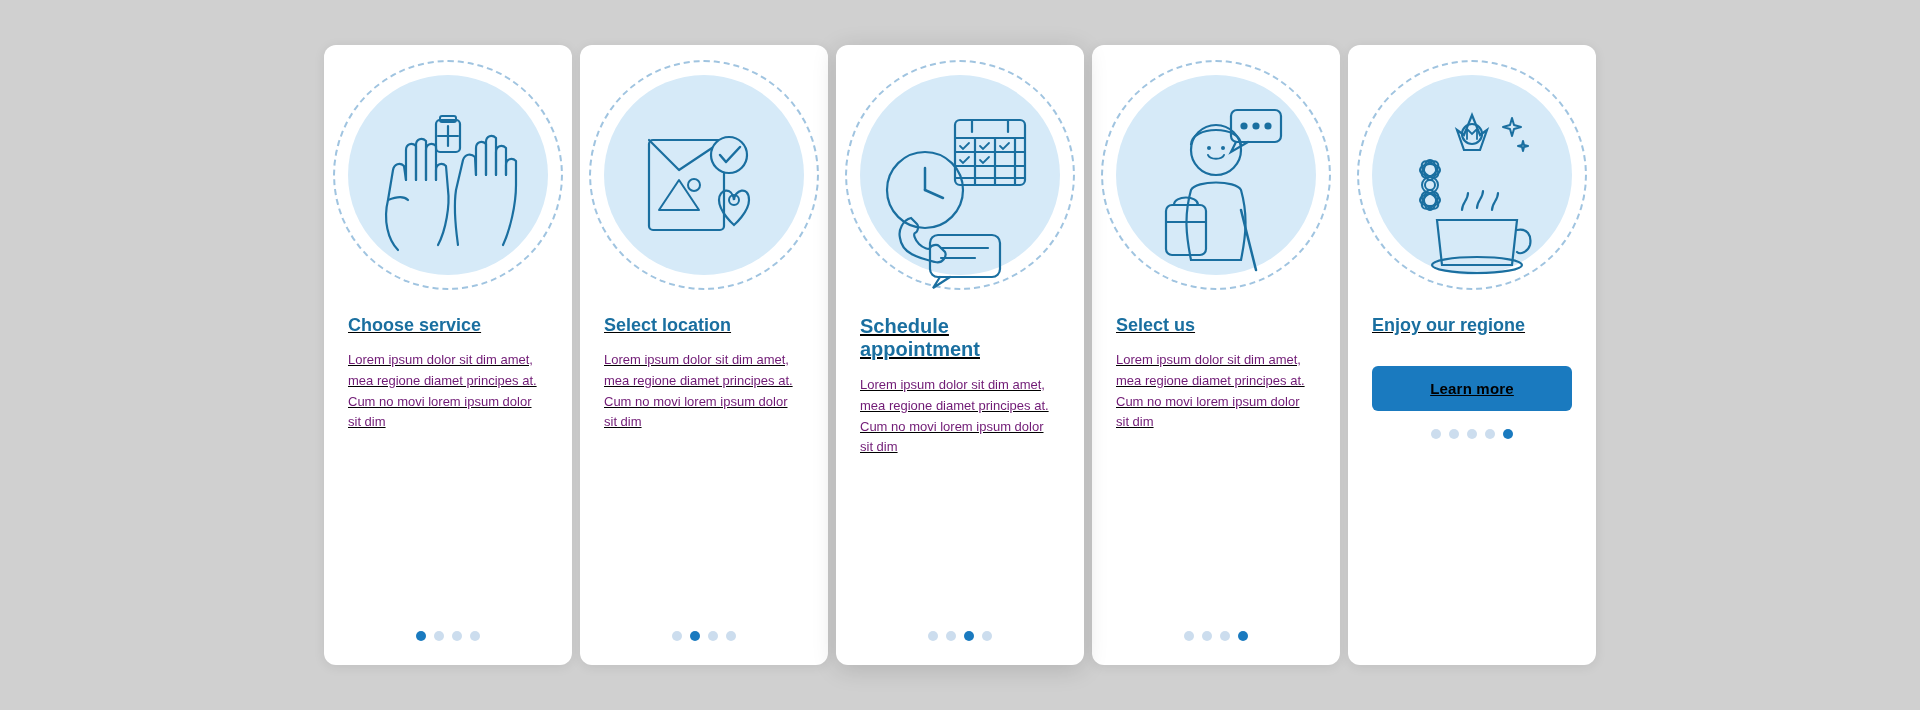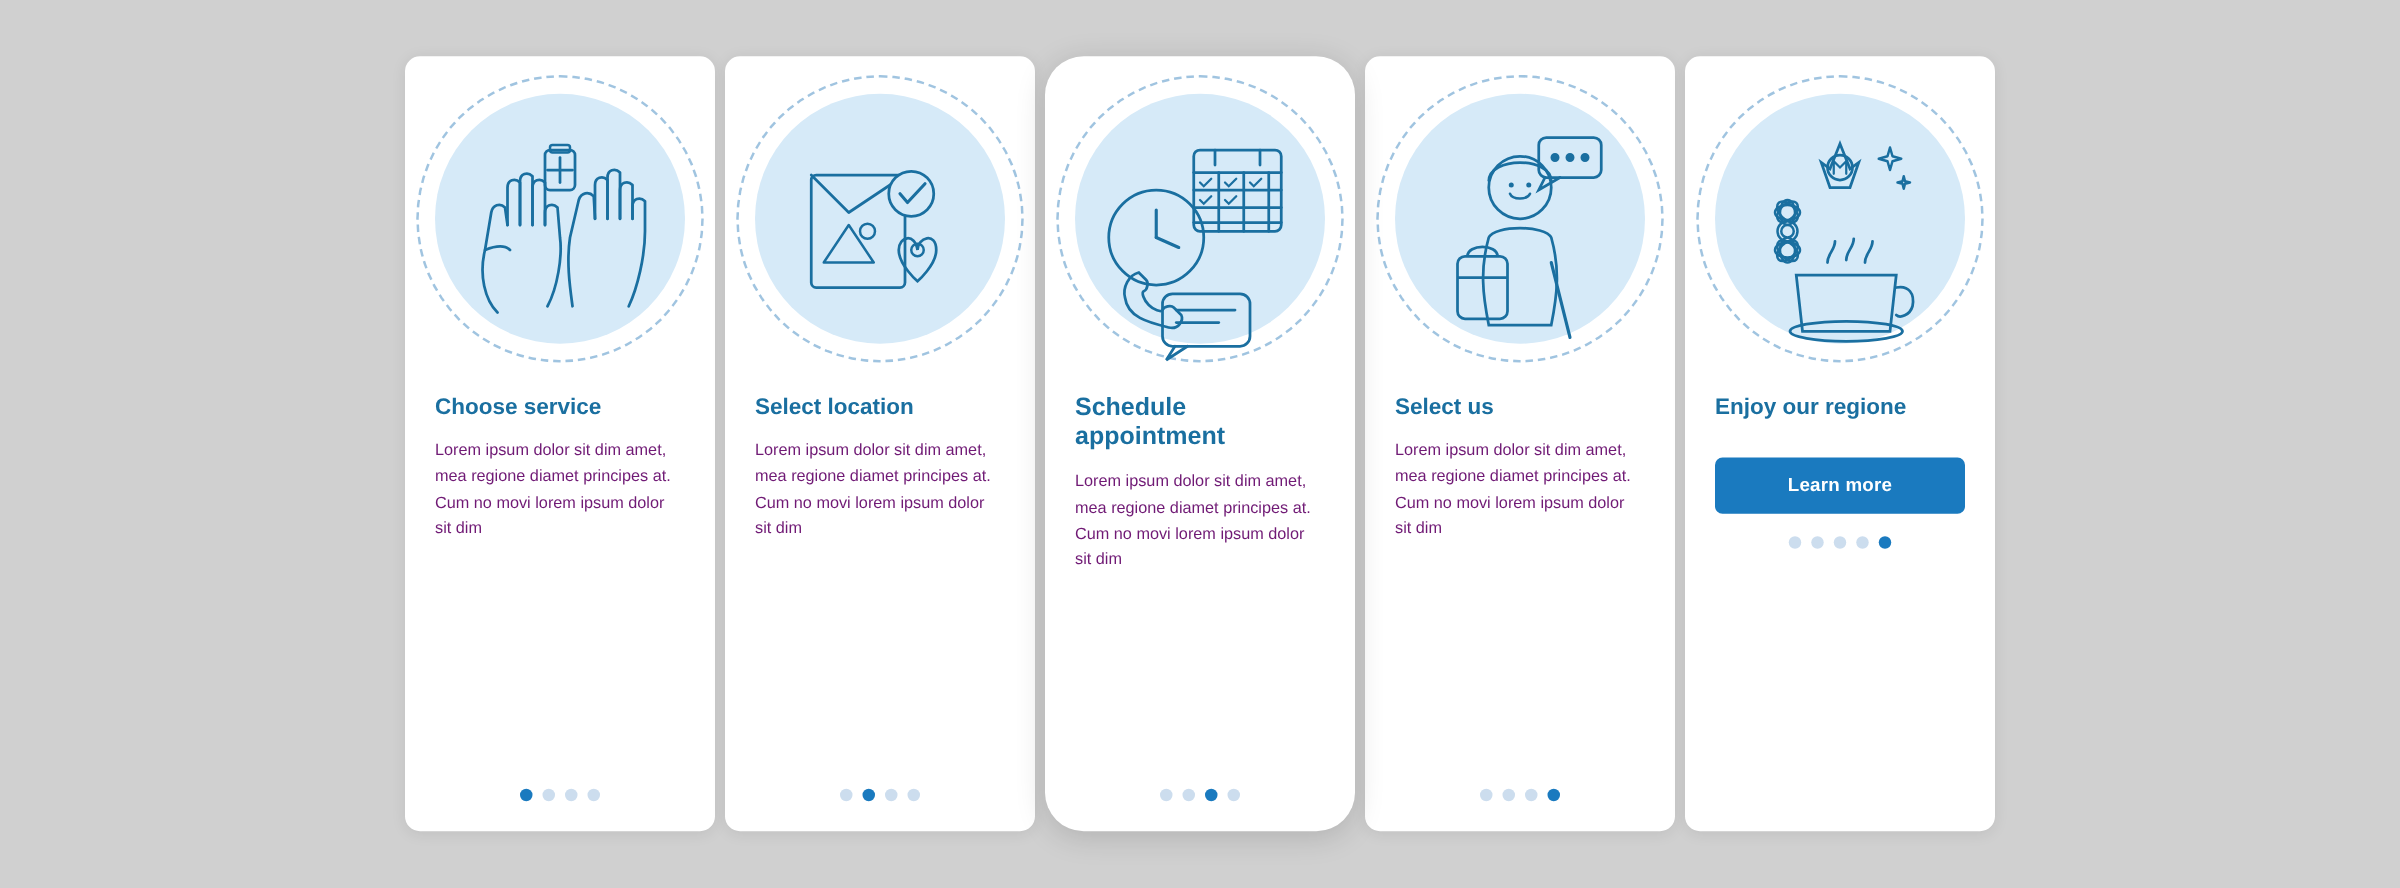--- a/index.html
+++ b/index.html
@@ -9,38 +9,38 @@
       align-items: center;
       justify-content: center;
       min-height: 710px;
       font-family: 'Segoe UI', Arial, sans-serif;
     }
     .cards-container {
       display: flex;
       gap: 8px;
       padding: 20px;
       align-items: flex-end;
+      text-decoration: underline;
     }
     .card {
       background: #fff;
       border-radius: 12px;
       width: 248px;
       min-height: 620px;
       display: flex;
       flex-direction: column;
       align-items: center;
       padding: 0 0 24px 0;
       position: relative;
       box-shadow: 0 2px 12px rgba(0,0,0,0.08);
       overflow: visible;
     }
     .card.active {
       box-shadow: 0 4px 24px rgba(0,0,0,0.15);
       z-index: 2;
-      border-radius: 31px;
     }
     .card-icon-area {
       width: 100%;
       height: 270px;
       display: flex;
       align-items: center;
       justify-content: center;
       position: relative;
       overflow: hidden;
     }
@@ -87,21 +87,21 @@
       font-size: 20px;
     }
     .card-body {
       font-size: 13px;
       color: #701a75;
       line-height: 1.6;
       flex: 1;
     }
     .learn-more-btn {
       background: #1a7abf;
-      color: #ffffff;
+      color: #000000;
       border: none;
       border-radius: 6px;
       padding: 14px 20px;
       font-size: 15px;
       font-weight: 600;
       width: 100%;
       cursor: pointer;
       margin-top: 16px;
       letter-spacing: 0.2px;
     }

